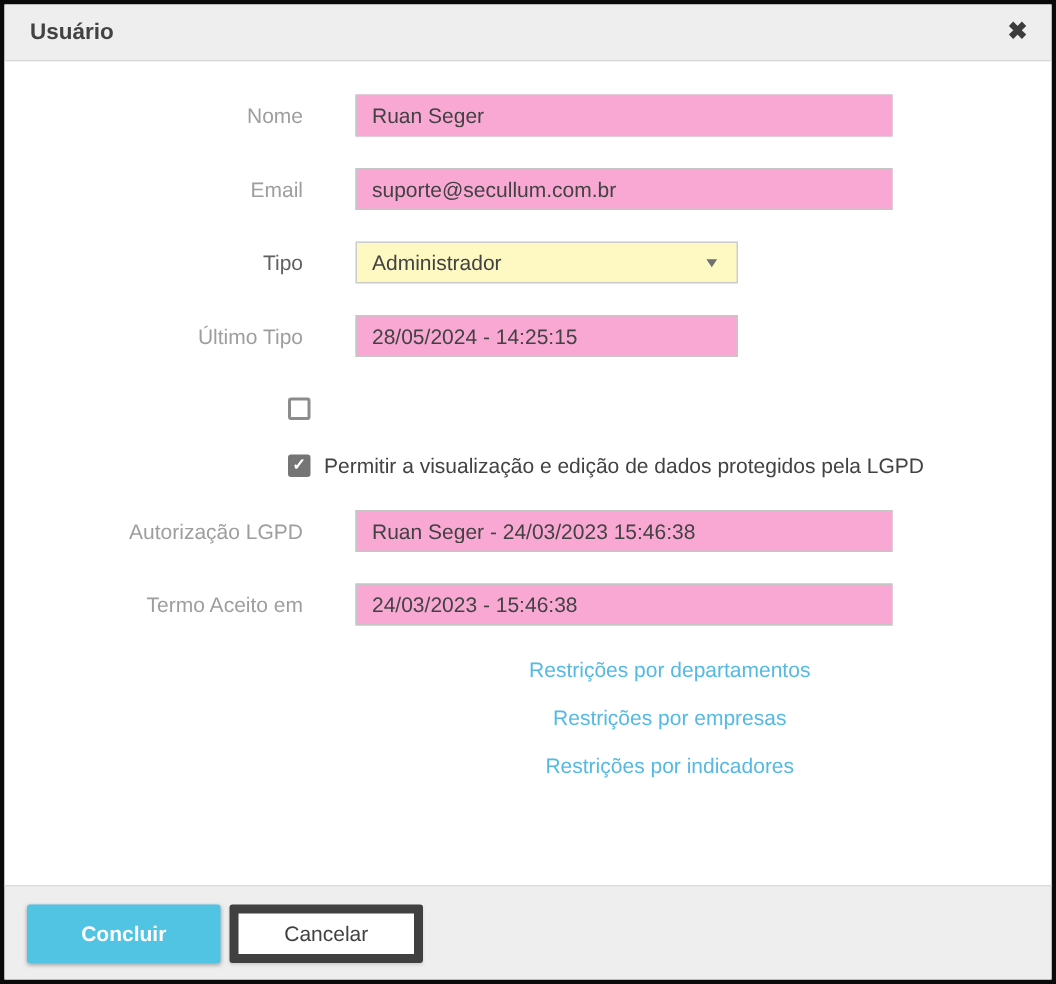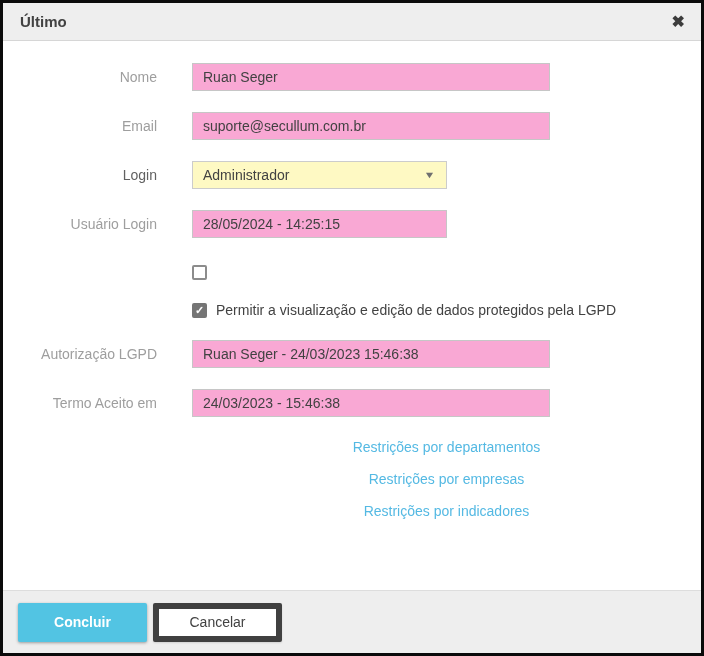--- a/index.html
+++ b/index.html
@@ -27,21 +27,21 @@
   .close-btn {
     font-size: 16px; font-weight: bold; color: #3c3c3c;
     cursor: pointer; line-height: 1;
   }
   .dialog-body {
     flex: 1 1 auto;
     background: #fff;
     padding-top: 22px;
     overflow: hidden;
   }
-  .form-row { display: flex; align-items: center; margin-bottom: 21px; }
+  .form-row { display: flex; align-items: center; margin-bottom: 21px; padding-left: 45px; }
   .label-cell {
     width: 154px; text-align: right;
     font-size: 14px; line-height: 28px;
   }
   .muted-label { color: #9e9e9e; }
   .active-label { color: #616161; }
   .req-cell {
     width: 35px; text-align: right; padding-right: 5px;
     color: #e53935; font-size: 19px; font-weight: bold;
     line-height: 10px; position: relative; top: 4px;
@@ -102,50 +102,50 @@
     margin-left: 6px;
     box-shadow: 0 1px 2px rgba(0,0,0,0.12);
   }
 </style>
 </head>
 <body>
 
 <div class="dialog">
 
   <div class="dialog-header">
-    <span class="dialog-title">Último</span>
+    <span class="dialog-title">Usuário</span>
     <span class="close-btn">✖</span>
   </div>
 
   <div class="dialog-body">
 
     <div class="form-row">
       <span class="label-cell muted-label">Nome</span>
       <span class="req-cell"></span>
       <input class="txt-input w-wide disabled" readonly="" value="Ruan Seger" style="">
     </div>
 
     <div class="form-row">
       <span class="label-cell muted-label">Email</span>
       <span class="req-cell"></span>
       <input class="txt-input w-wide disabled" readonly="" value="suporte@secullum.com.br" style="">
     </div>
 
 
     <div class="form-row">
-      <span class="label-cell active-label">Login</span>
+      <span class="label-cell active-label">Tipo</span>
       <span class="req-cell"></span>
       <div class="select-box">
         <span>Administrador</span>
         <span class="select-arrow">▼</span>
       </div>
     </div>
 
     <div class="form-row">
-      <span class="label-cell muted-label">Usuário Login</span>
+      <span class="label-cell muted-label">Último Tipo</span>
       <span class="req-cell"></span>
       <input class="txt-input w-narrow disabled" readonly="" value="28/05/2024 - 14:25:15" style="">
     </div>
 
     <div class="checkbox-row first">
       <span class="checkbox"></span>
     </div>
 
     <div class="checkbox-row">
       <span class="checkbox checked">

